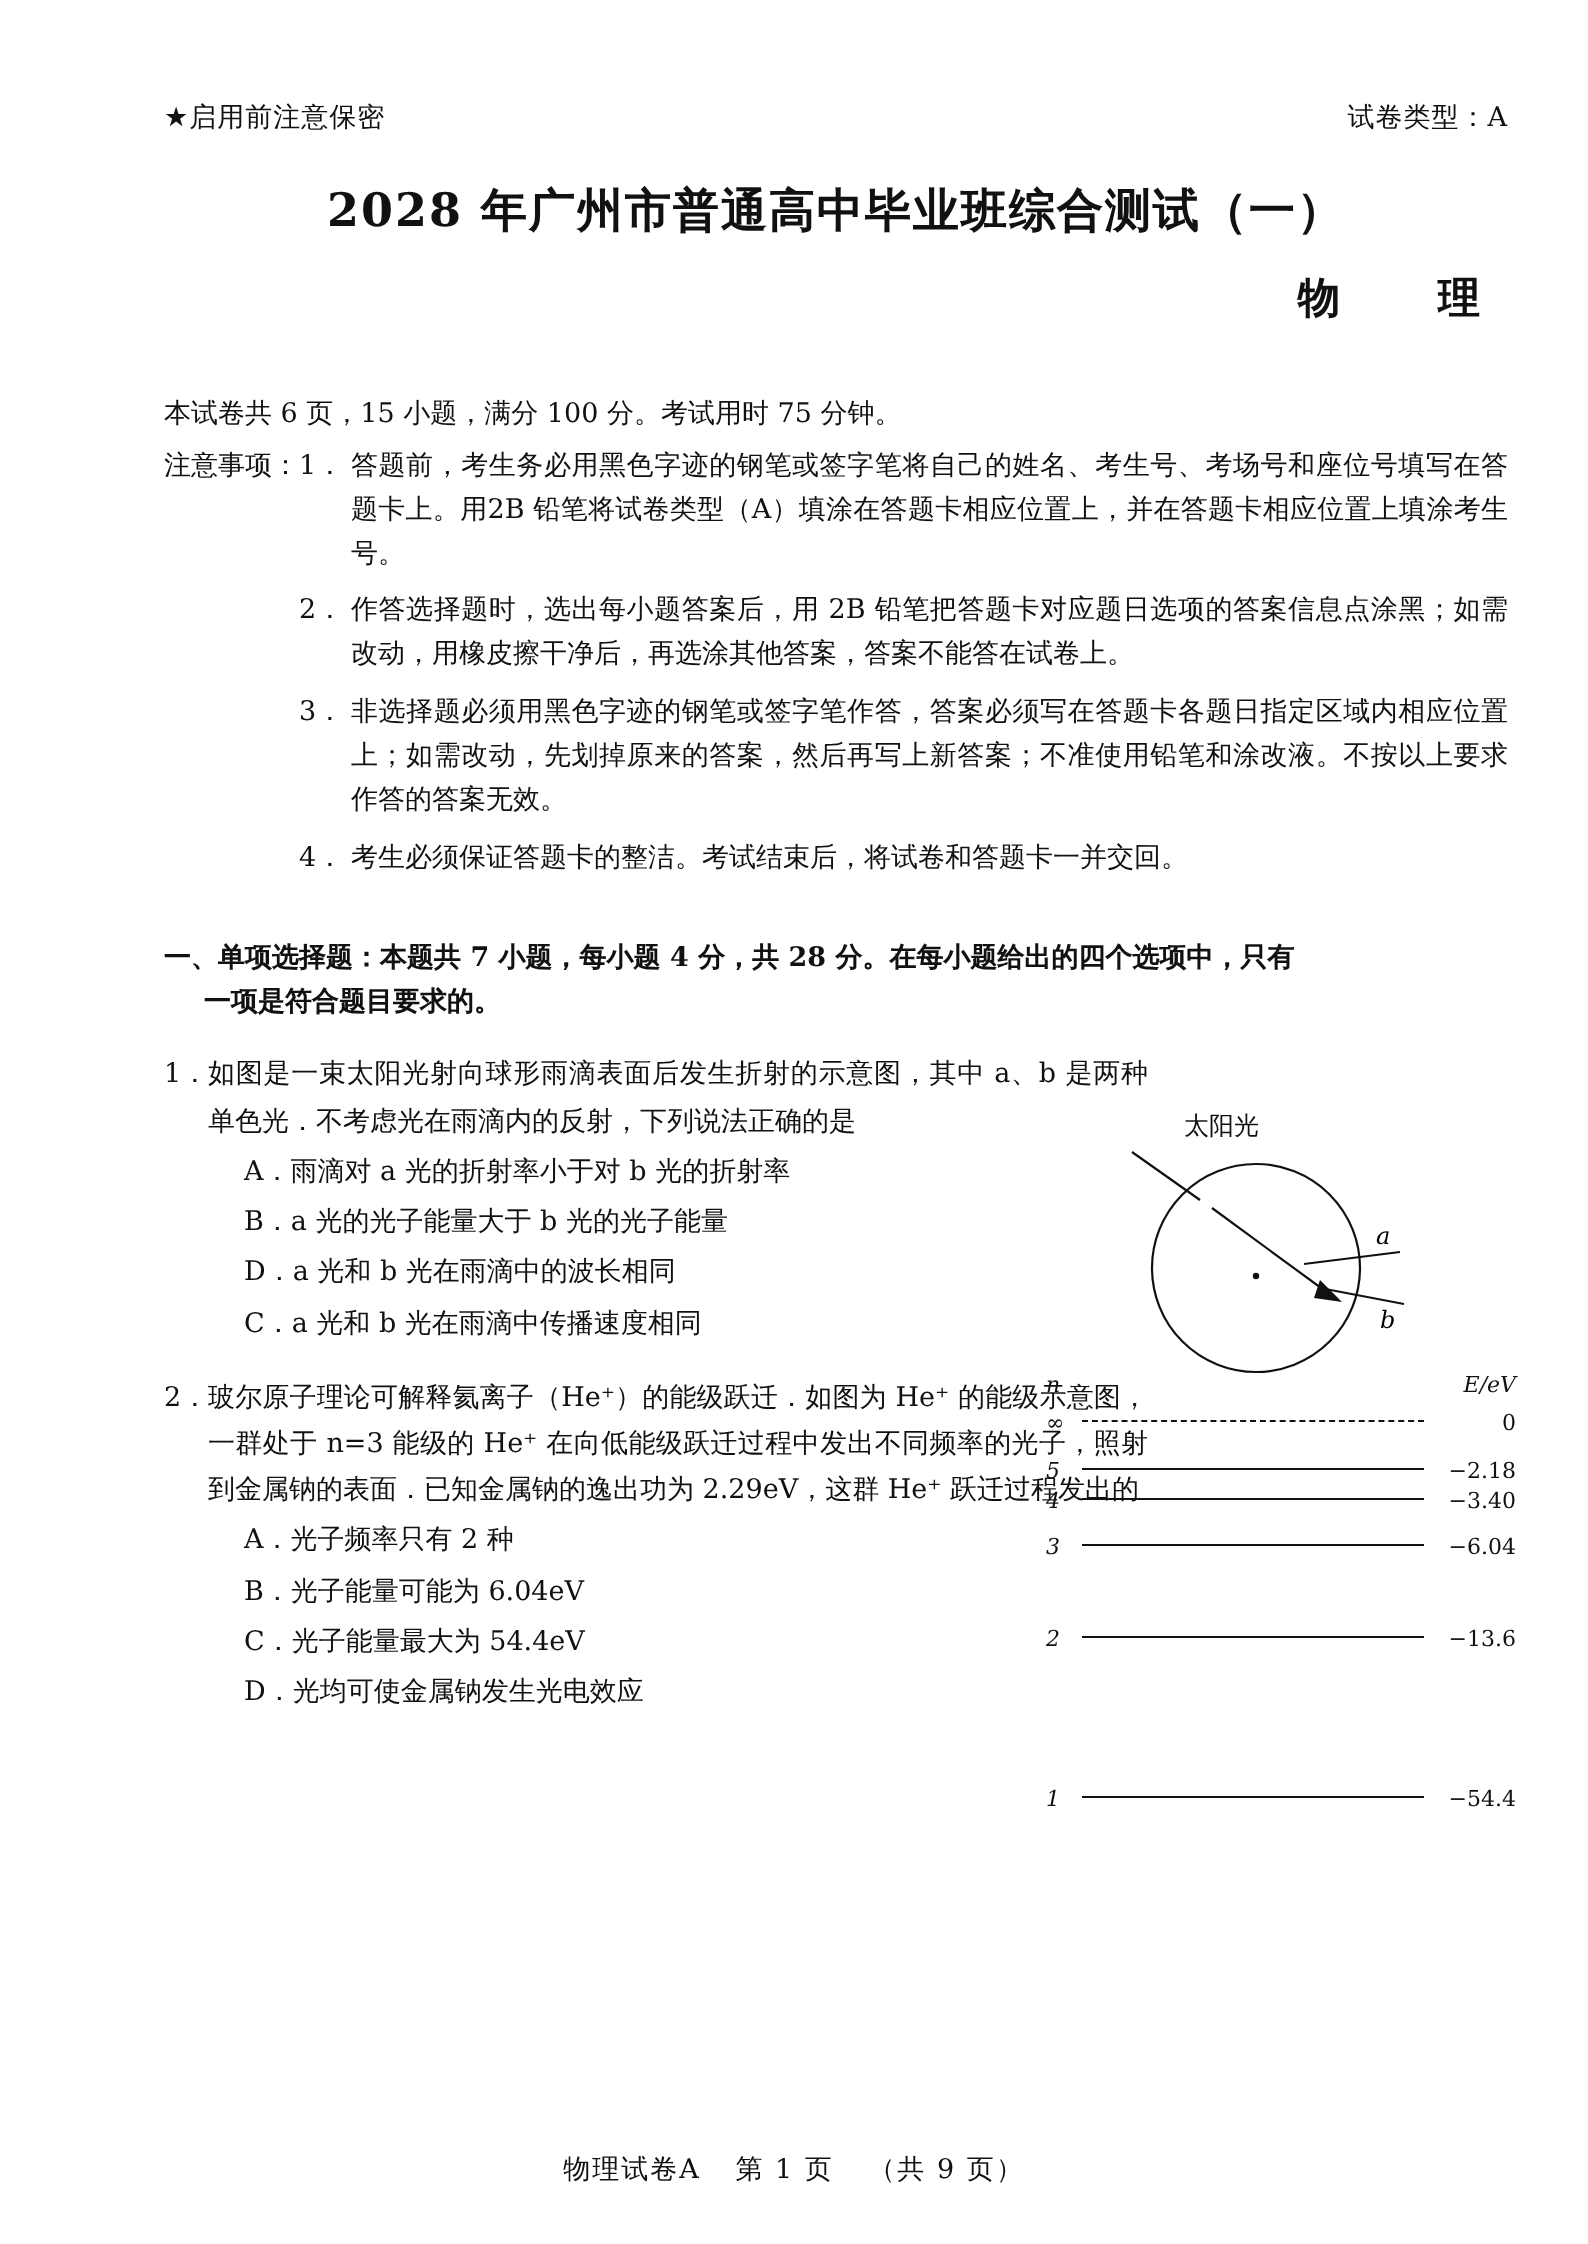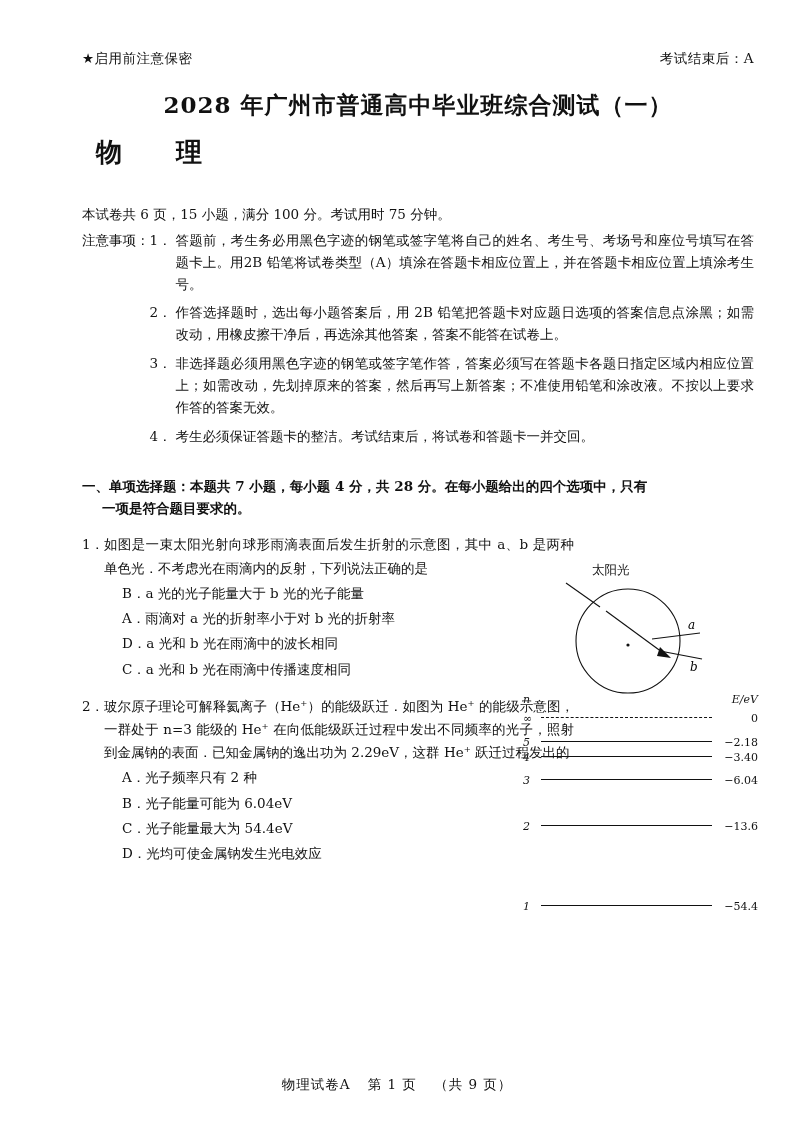--- a/index.html
+++ b/index.html
@@ -50,22 +50,22 @@
   .maintitle {
     margin-top: 22px;
     text-align: center;
     font-size: 23px;
     font-weight: bold;
     letter-spacing: 1px;
     font-family: "DejaVu Serif", "Liberation Serif", serif;
   }
   .subject {
     margin-top: 14px;
-    text-align: left;
-    font-size: 26px;
+    text-align: right;
+    font-size: 21px;
     font-weight: bold;
     letter-spacing: 14px;
     text-indent: 14px;
   }
 
   
   .intro {
     margin-top: 34px;
     font-size: 13.5px;
     line-height: 1.62;
@@ -217,21 +217,21 @@
   .footer span { margin: 0 6px; }
 </style>
 </head>
 <body>
 
 <div class="page">
   <div class="content">
 
     <div class="topbar">
       <div class="secret">★启用前注意保密</div>
-      <div class="papertype">考试结束后：A</div>
+      <div class="papertype">试卷类型：A</div>
     </div>
 
     <div class="maintitle">2028 年广州市普通高中毕业班综合测试（一）</div>
     <div class="subject">物　理</div>
 
     <div class="intro">
       <div class="line1">本试卷共 6 页，15 小题，满分 100 分。考试用时 75 分钟。</div>
       <div class="notice">
         <div class="notice-label">注意事项：</div>
         <div class="notice-items">
@@ -258,22 +258,22 @@
     <div class="section-head">
       <span>一、单项选择题：本题共 7 小题，每小题 4 分，共 28 分。在每小题给出的四个选项中，只有</span>
       <span class="ln2">一项是符合题目要求的。</span>
     </div>
 
     <div class="q q1">
       <div class="q-body">
         <div class="q-num">1．</div>
         <div class="q-main">
           <div class="q-stem">如图是一束太阳光射向球形雨滴表面后发生折射的示意图，其中 a、b 是两种单色光．不考虑光在雨滴内的反射，下列说法正确的是</div>
+          <div class="opt">A．雨滴对 a 光的折射率小于对 b 光的折射率</div>
           <div class="opt">B．a 光的光子能量大于 b 光的光子能量</div>
-          <div class="opt">A．雨滴对 a 光的折射率小于对 b 光的折射率</div>
           <div class="opt">D．a 光和 b 光在雨滴中的波长相同</div>
           <div class="opt">C．a 光和 b 光在雨滴中传播速度相同</div>
         </div>
       </div>
 
       <div class="fig1">
         <div class="sunlabel">太阳光</div>
         <svg width="220" height="140" viewBox="0 0 220 140">
           <circle cx="88" cy="82" r="52" fill="none" stroke="#111" stroke-width="1.1"></circle>
           <circle cx="88" cy="86" r="1.6" fill="#111"></circle>

